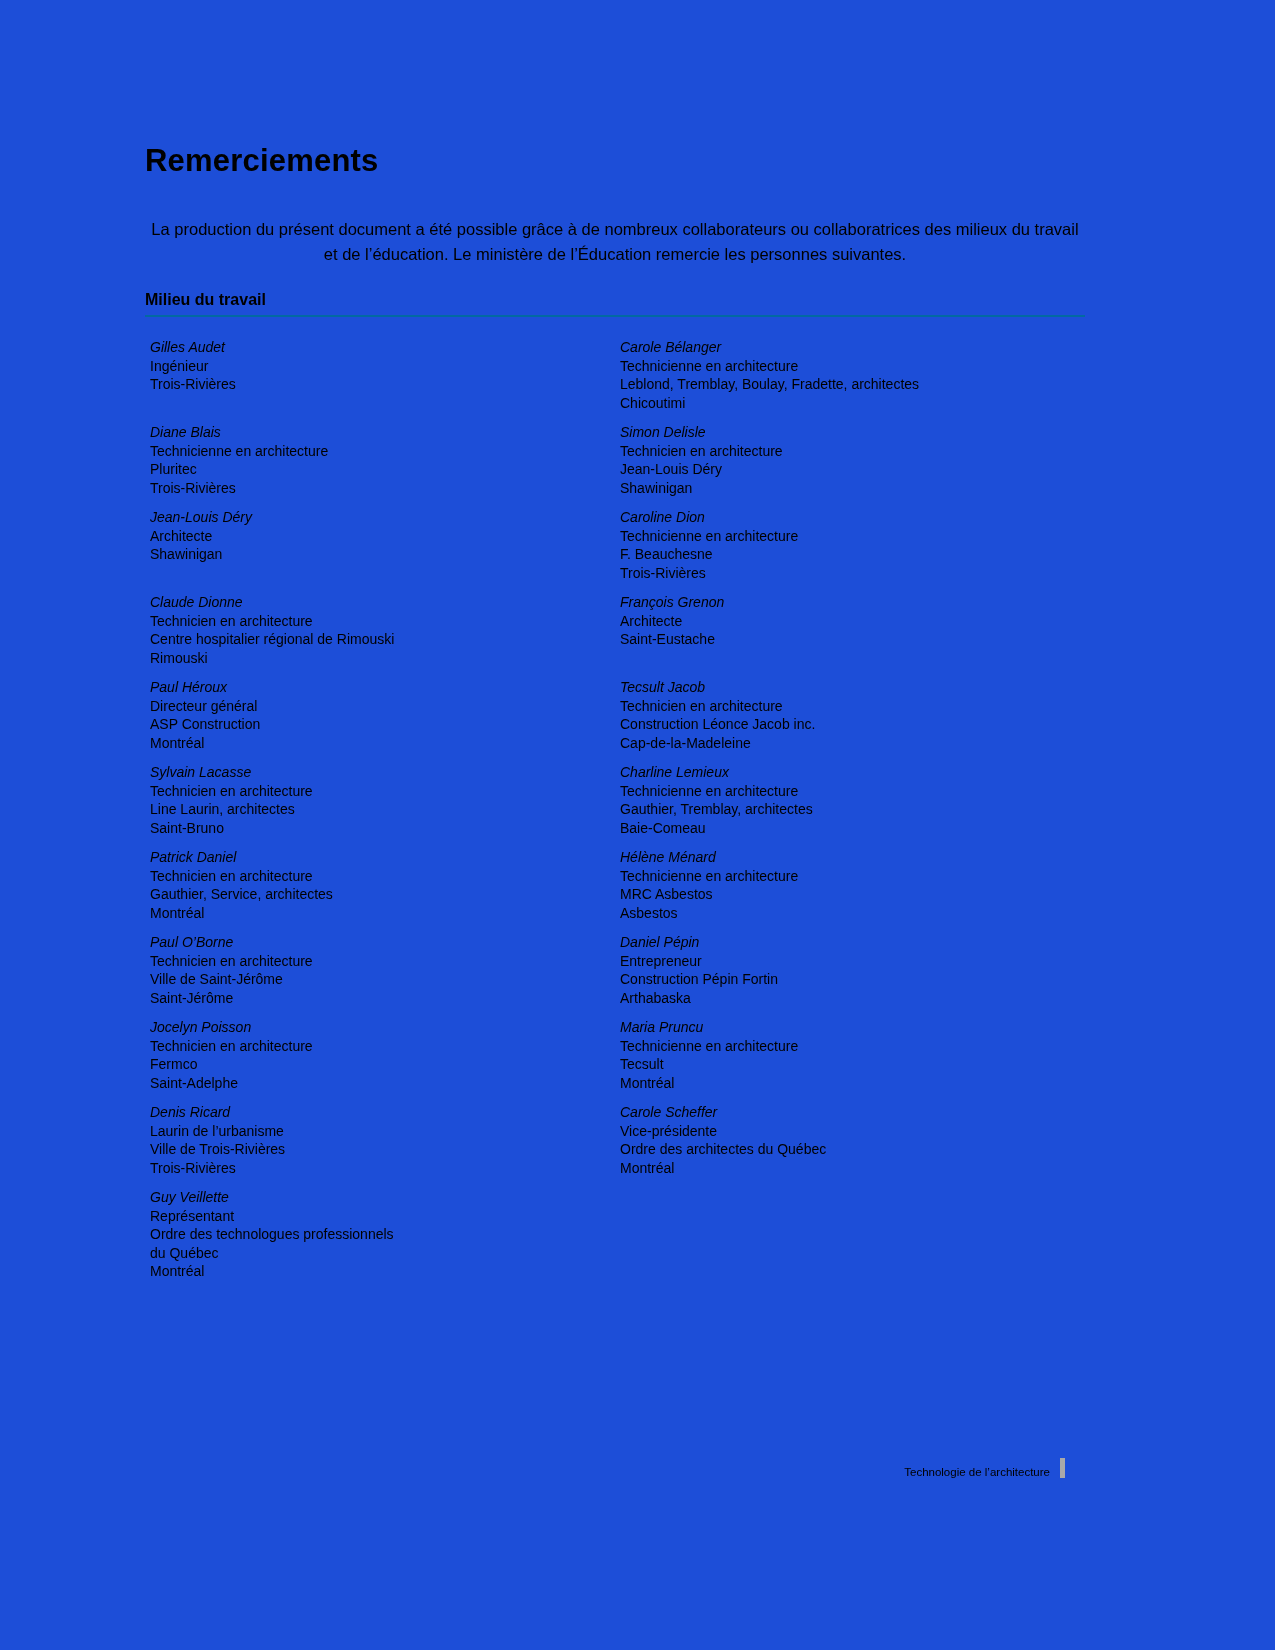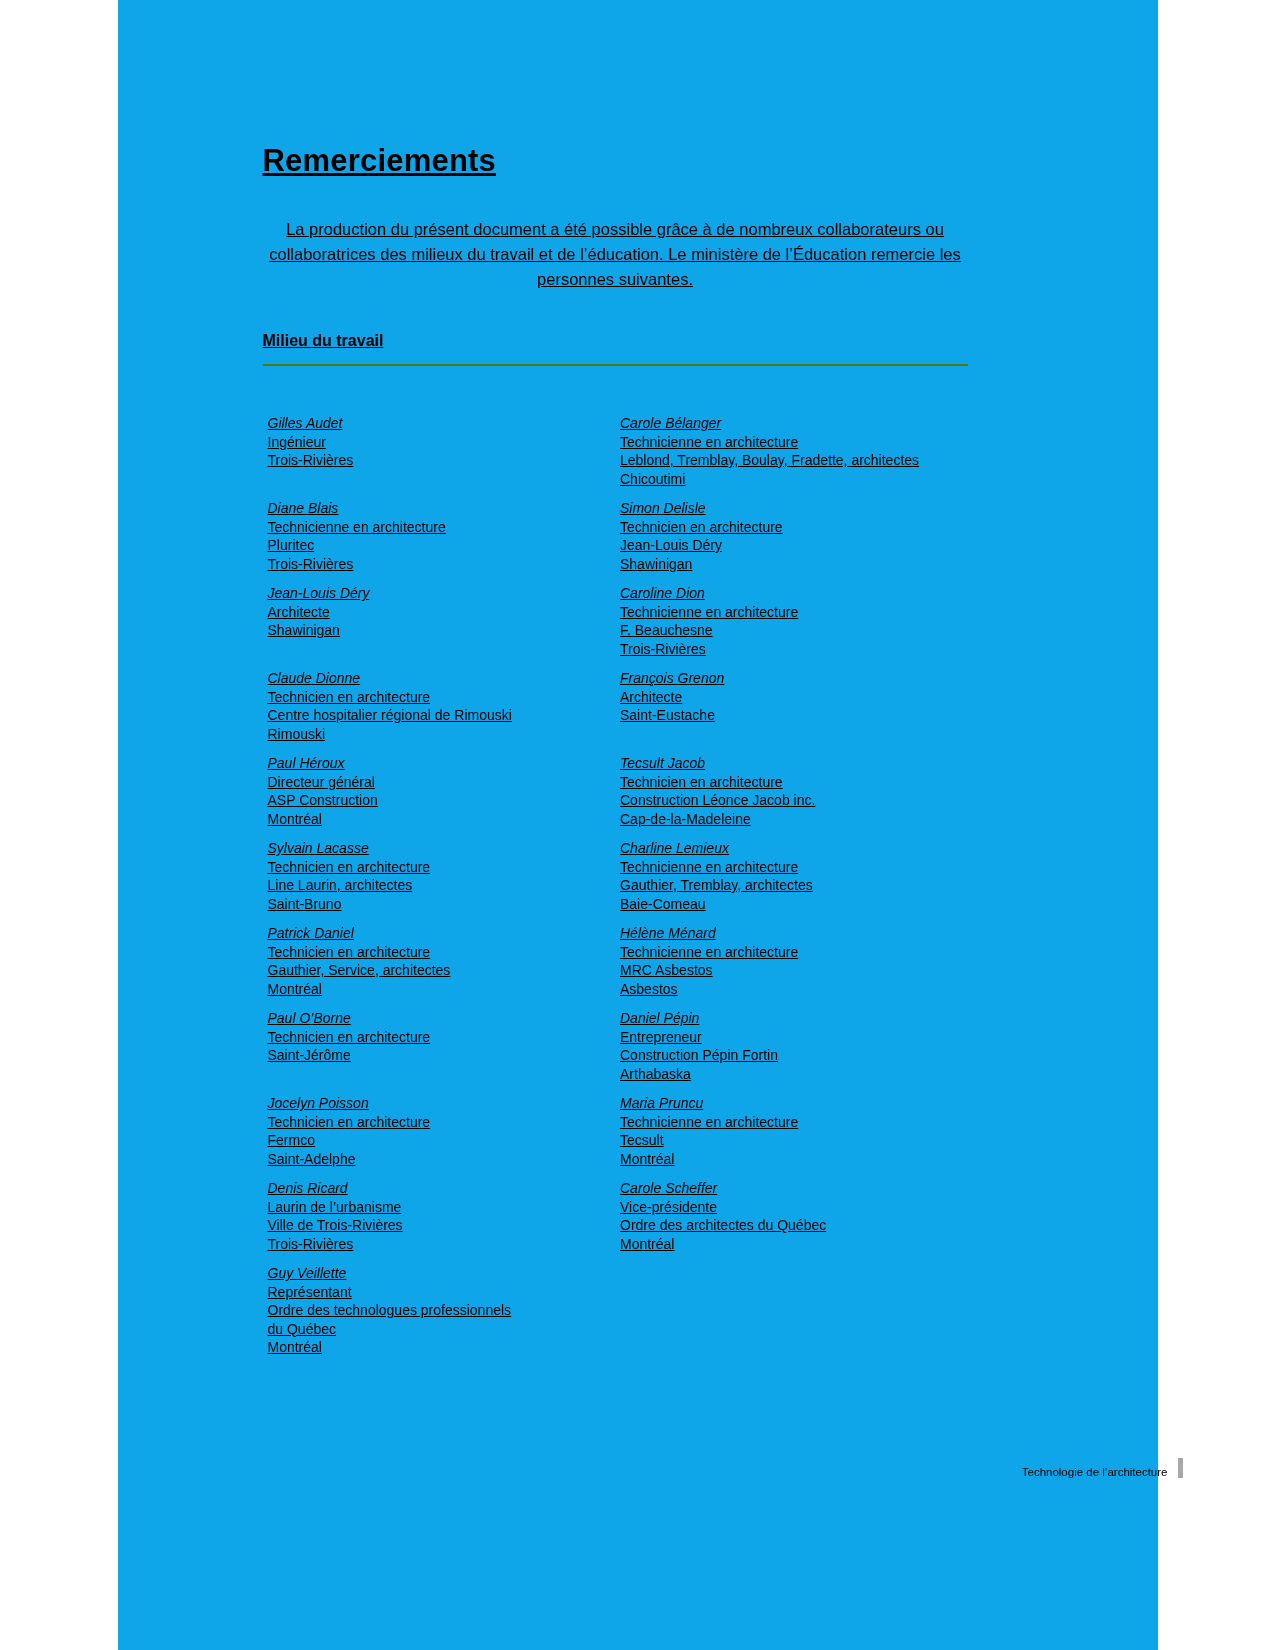--- a/index.html
+++ b/index.html
@@ -2,51 +2,50 @@
 <html><head>
 <meta charset="utf-8">
 <style>
   html, body {
     margin: 0;
     padding: 0;
     background: #ffffff;
   }
   .page {
     position: relative;
-    width: 1040px;
+    width: 1275px;
     height: 1650px;
     margin: 0 auto;
-    background: #0ea5e9;
+    background: #1d4ed8;
     box-sizing: border-box;
     padding: 143px 190px 0 145px;
     font-family: "Liberation Sans", sans-serif;
     color: #000000;
-    text-decoration: underline;
   }
   h1.doc-title {
     margin: 0 0 38px 0;
     font-size: 31px;
     font-weight: bold;
     letter-spacing: 0.2px;
   }
   p.intro {
     margin: 0;
     font-size: 16.5px;
     line-height: 25px;
     text-align: center;
   }
   .section-heading {
-    margin-top: 40px;
+    margin-top: 24px;
     font-size: 16px;
     font-weight: bold;
-    padding-bottom: 14px;
-    border-bottom: 2px solid #4d7c0f;
+    padding-bottom: 6px;
+    border-bottom: 2px solid #0369a1;
   }
   .rows {
-    margin-top: 48px;
+    margin-top: 21px;
   }
   .row {
     display: flex;
     margin-bottom: 11px;
   }
   .entry {
     width: 472px;
     font-size: 14px;
     line-height: 18.5px;
     padding-left: 5px;
@@ -182,20 +181,21 @@
           <div class="person-name">Hélène Ménard</div>
           <div class="person-line">Technicienne en architecture</div>
           <div class="person-line">MRC Asbestos</div>
           <div class="person-line">Asbestos</div>
         </div>
       </div>
       <div class="row">
         <div class="entry">
           <div class="person-name">Paul O’Borne</div>
           <div class="person-line">Technicien en architecture</div>
+          <div class="person-line">Ville de Saint-Jérôme</div>
           <div class="person-line">Saint-Jérôme</div>
         </div>
         <div class="entry">
           <div class="person-name">Daniel Pépin</div>
           <div class="person-line">Entrepreneur</div>
           <div class="person-line">Construction Pépin Fortin</div>
           <div class="person-line">Arthabaska</div>
         </div>
       </div>
       <div class="row">

